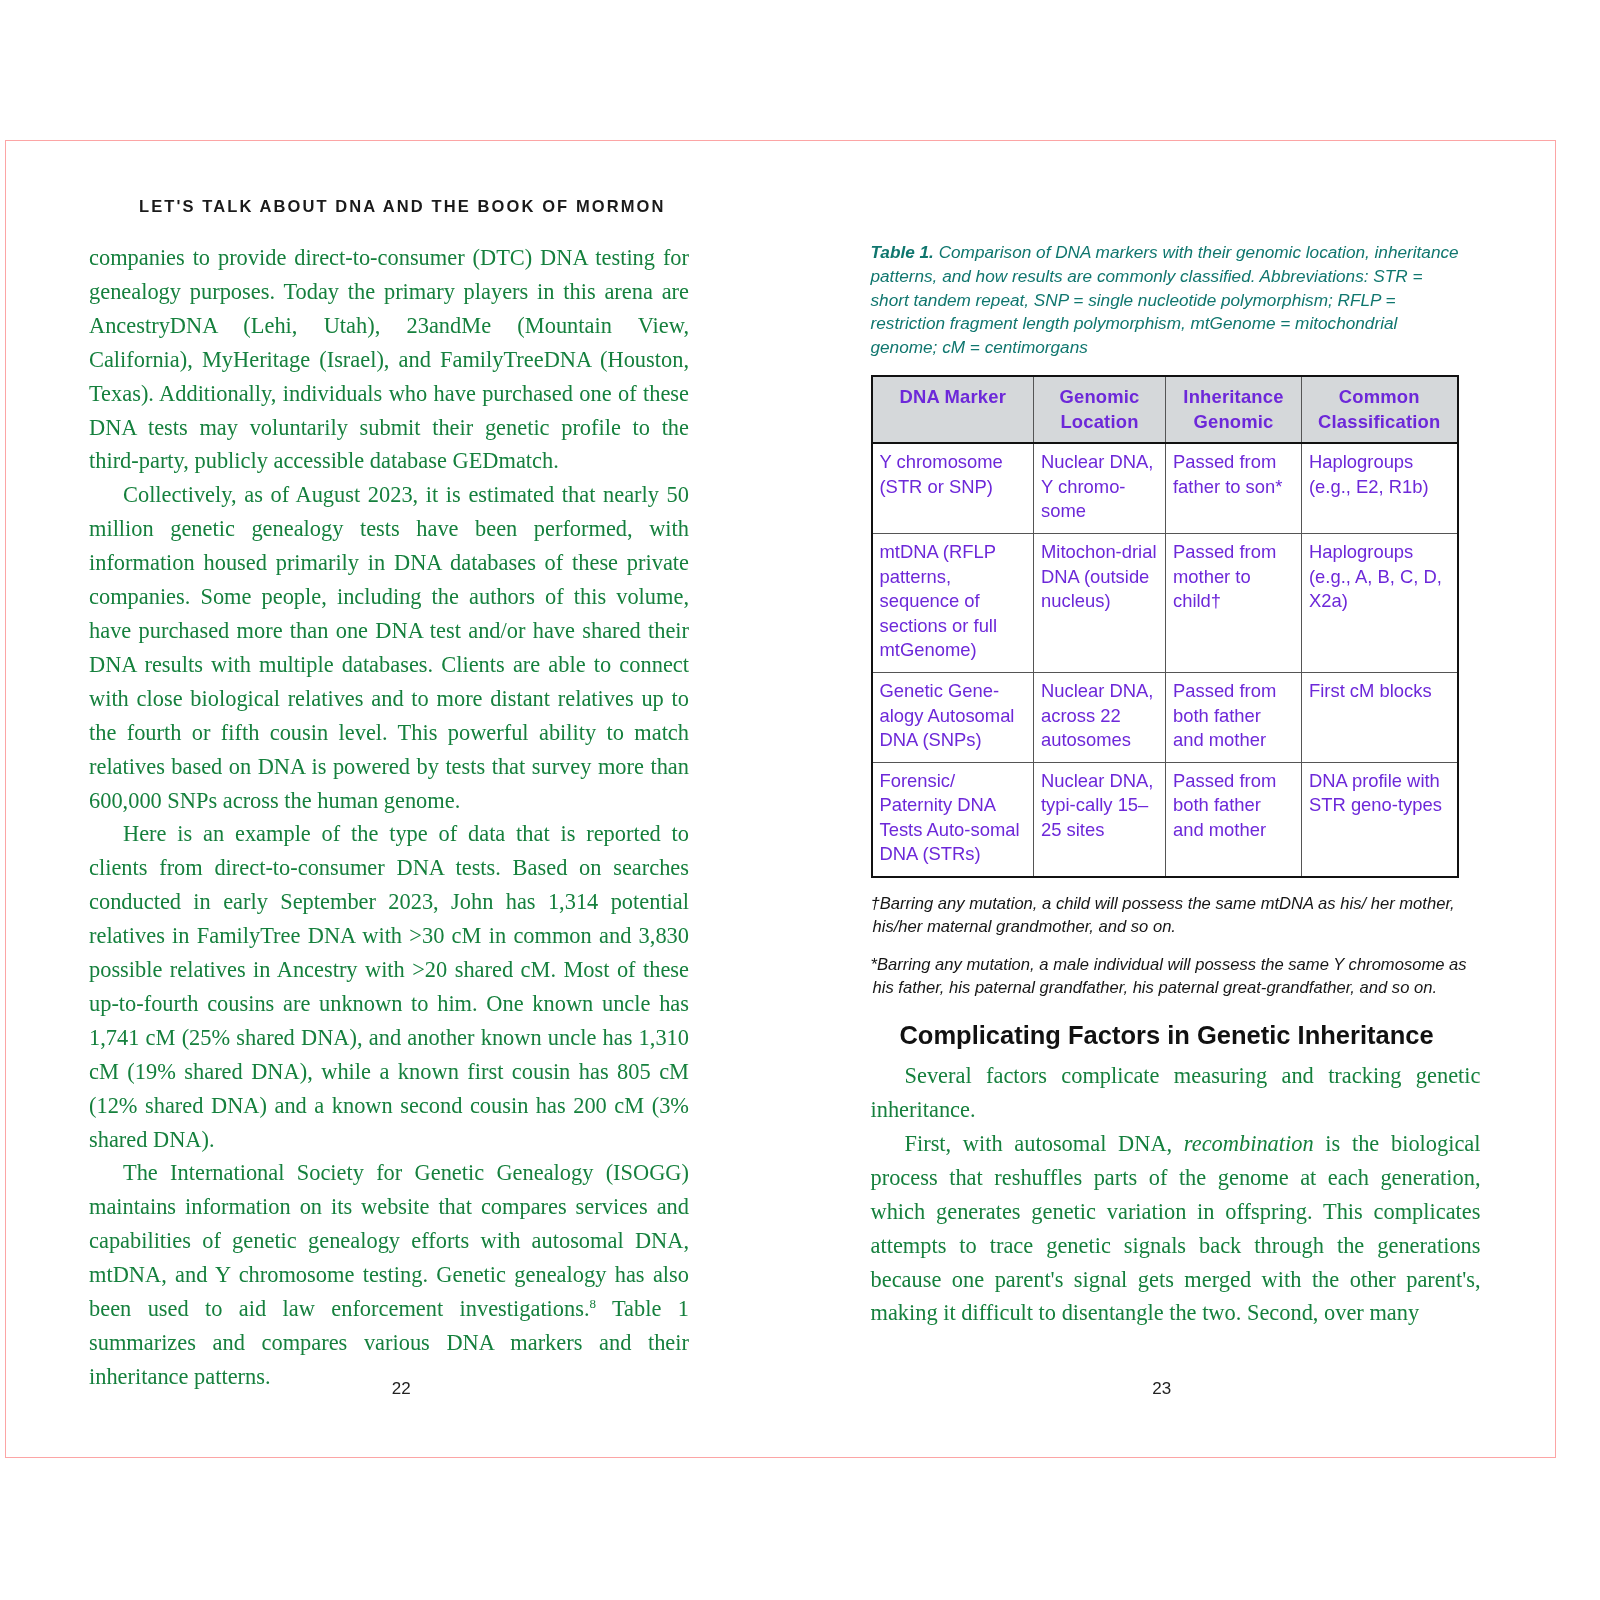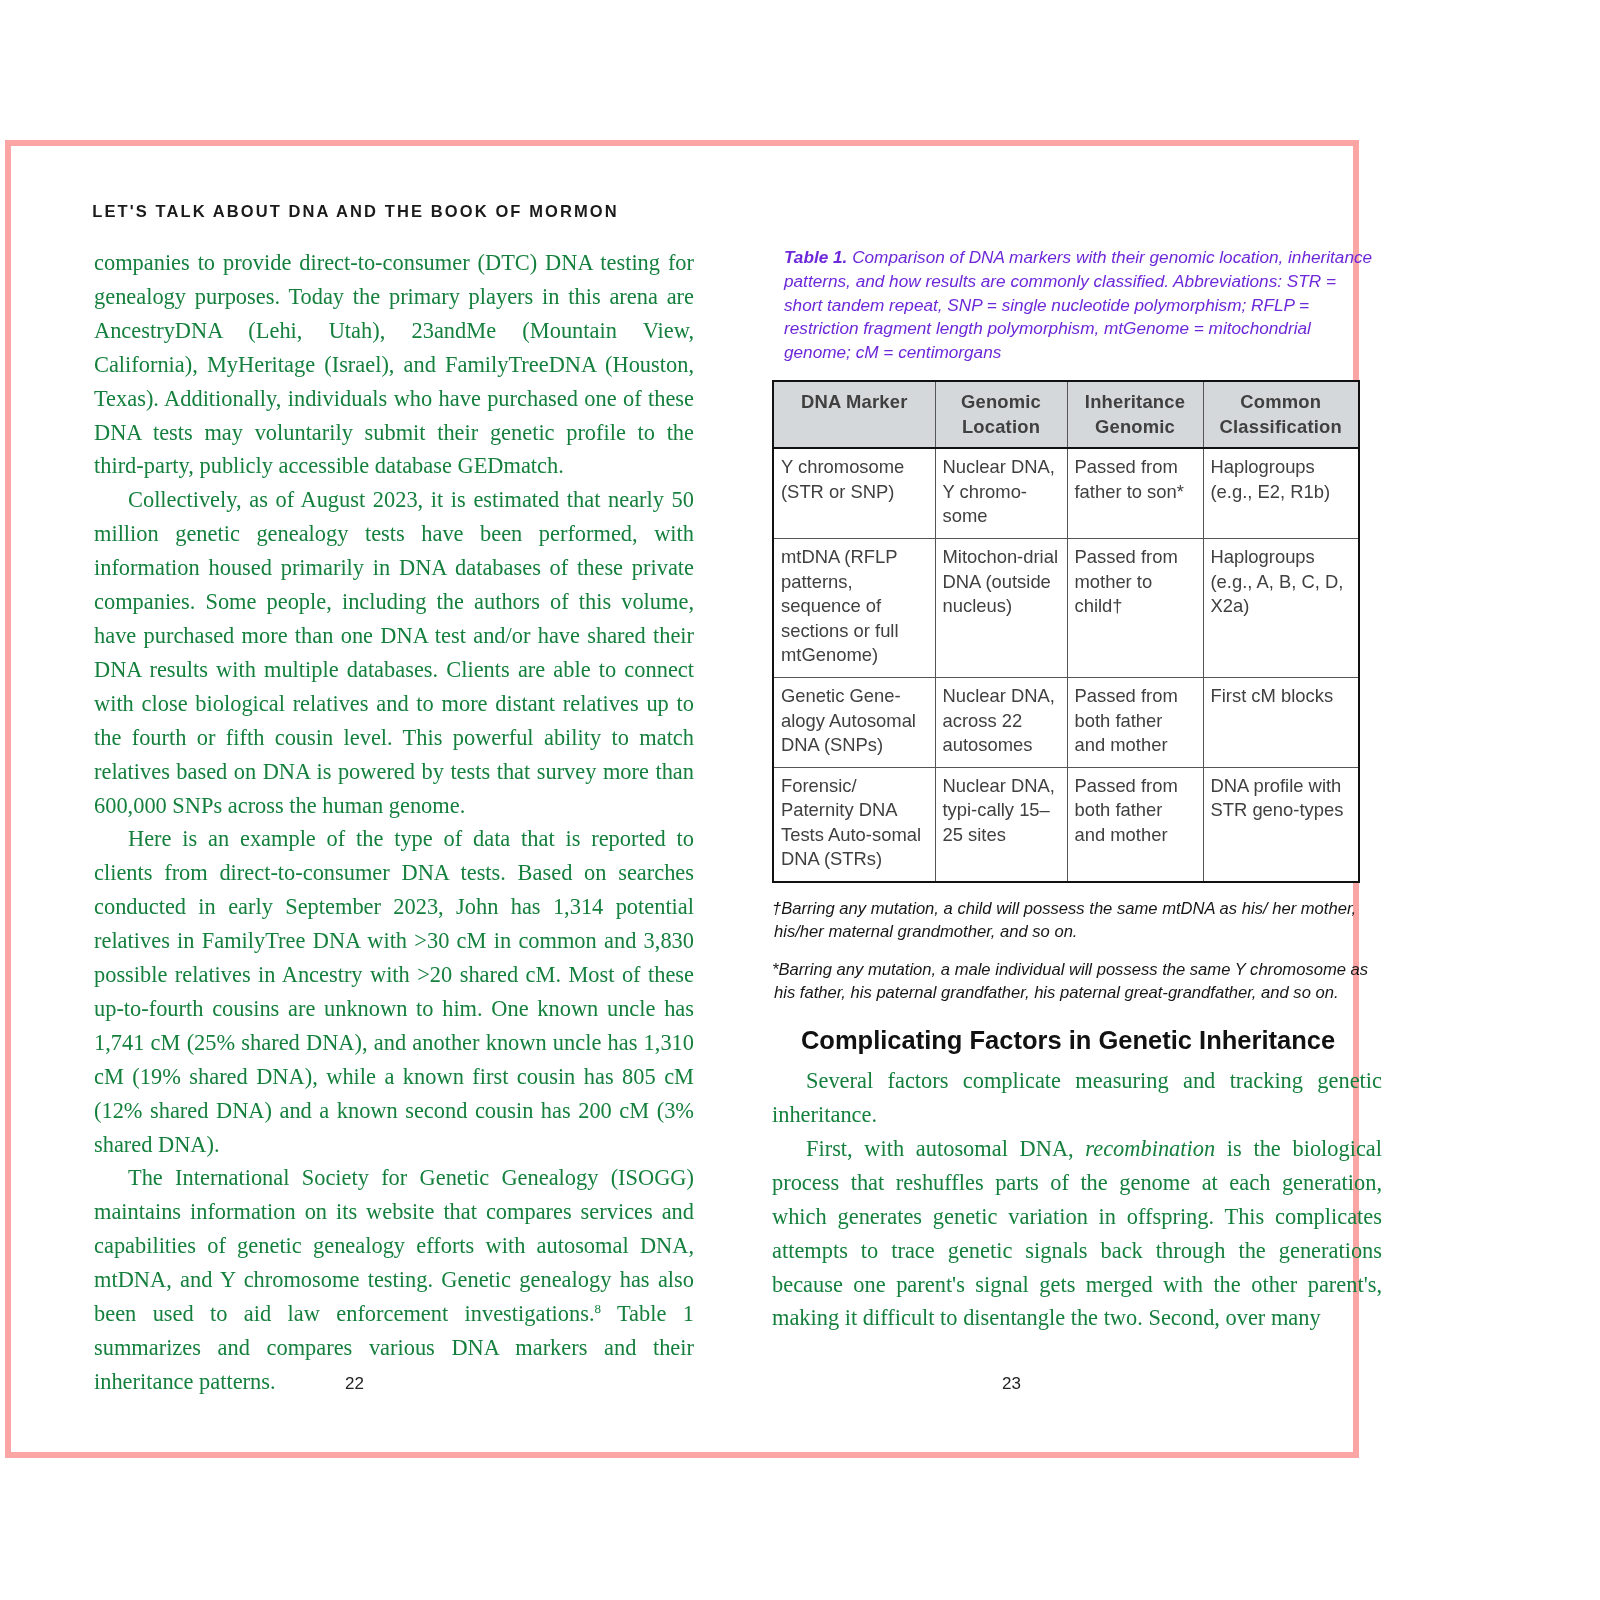--- a/index.html
+++ b/index.html
@@ -6,22 +6,22 @@
   html, body {
     margin: 0; padding: 0;
     width: 1600px; height: 1600px;
     background: #ffffff;
     font-family: "Liberation Serif", serif;
   }
 
   #page-frame {
     position: absolute;
     left: 5px; top: 140px;
-    width: 1354px; height: 1318px;
-    border: 6px solid #fca5a5;
+    width: 1551px; height: 1318px;
+    border: 1px solid #fca5a5;
     background: #ffffff;
   }
 
   .spread {
     position: absolute;
     inset: 0;
     display: flex;
   }
 
   .page {
@@ -80,42 +80,42 @@
   }
   .page-left .folio { padding-left: 16px; }
   .page-right .folio { padding-right: 12px; }
 
   
   .table-caption {
     font-family: "Liberation Sans", sans-serif;
     font-style: italic;
     font-size: 17.2px;
     line-height: 23.8px;
-    color: #6d28d9;
-    margin: 0 0 15px 12px;
+    color: #0f766e;
+    margin: 0 0 15px 0;
     width: 592px;
   }
   .table-caption b { font-weight: 700; font-style: italic; }
 
   table.dna-table {
     border-collapse: collapse;
     width: 586px;
     table-layout: fixed;
     border: 2px solid #111;
     font-family: "Liberation Sans", sans-serif;
     margin-bottom: 14px;
   }
   table.dna-table th,
   table.dna-table td {
     border: 1px solid #555;
     vertical-align: top;
     padding: 6px 7px 9px 7px;
     font-size: 18.4px;
     line-height: 24.6px;
-    color: #404040;
+    color: #6d28d9;
   }
   table.dna-table thead th {
     background: #d5d8da;
     font-weight: 700;
     text-align: center;
     border-bottom: 2px solid #111;
     padding-top: 8px;
     padding-bottom: 8px;
     letter-spacing: 0.2px;
   }

